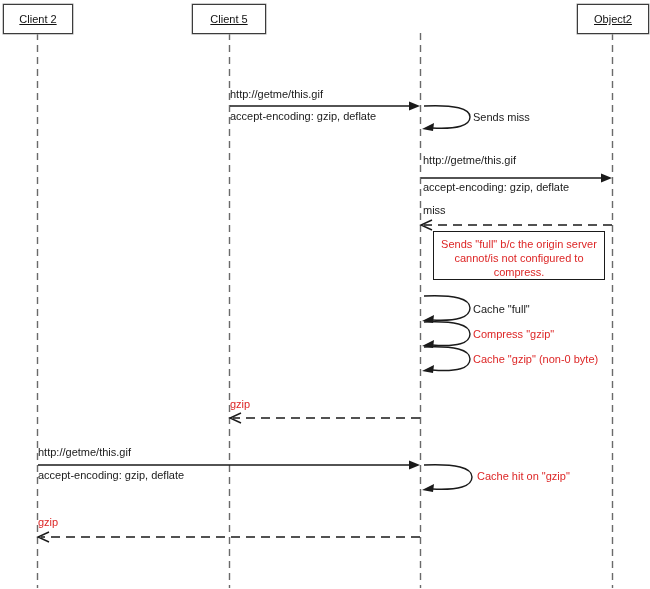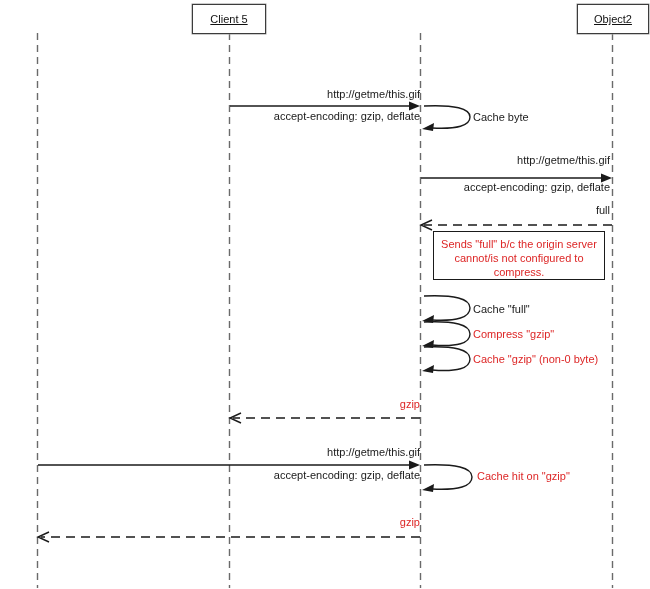--- a/index.html
+++ b/index.html
@@ -19,21 +19,21 @@
   }
   .actor-box span{text-decoration:underline;color:#111;}
   svg#wires{position:absolute;left:0;top:0;}
   .lifeline{stroke:#6a6a6a;stroke-width:1.4;stroke-dasharray:7,5;fill:none;}
   .msg{stroke:#1a1a1a;stroke-width:1.4;fill:none;}
   .msg-dashed{stroke:#1a1a1a;stroke-width:1.4;stroke-dasharray:9,6;fill:none;}
   .head{fill:#1a1a1a;stroke:none;}
   .head-open{fill:none;stroke:#1a1a1a;stroke-width:1.4;}
   .loop{stroke:#1a1a1a;stroke-width:1.4;fill:none;}
   .lbl{position:absolute;white-space:nowrap;line-height:13px;}
-  .ctr{text-align:right;}
+  .ctr{text-align:left;}
   .red{color:var(--red,#dd2626);}
   .note{
     position:absolute;left:433px;top:231px;width:170px;height:42px;
     border:1px solid #1a1a1a;background:#fff;
     color:var(--red,#dd2626);text-align:center;
     padding-top:5px;line-height:14px;white-space:normal;
   }
 </style>
 </head>
 <body>
@@ -74,35 +74,38 @@
     <line class="msg" x1="38" y1="465" x2="410" y2="465"></line>
     <polygon class="head" points="420,465 409,460.5 409,469.5"></polygon>
 
     <path class="loop" d="M424,465 Q472,463 472,477 Q472,491 432,489"></path>
     <polygon class="head" points="422,490 434,484 433,492"></polygon>
 
     <line class="msg-dashed" x1="420" y1="537" x2="41" y2="537"></line>
     <polyline class="head-open" points="49,532 38,537 49,542"></polyline>
   </svg>
 
+  <div class="actor-box" style="left:3px;width:68px;">
+      <span>Client 2</span>
+    </div>
   <div class="actor-box" style="left:192px;width:72px;">
       <span>Client 5</span>
     </div>
   <div class="actor-box" style="left:577px;width:70px;">
       <span>Object2</span>
     </div>
 
   <div class="lbl ctr" style="left:230px;width:190px;top:88px;">http://getme/this.gif</div>
   <div class="lbl ctr" style="left:230px;width:190px;top:110px;">accept-encoding: gzip, deflate</div>
 
-  <div class="lbl" style="left:473px;top:111px;">Cache byte</div>
+  <div class="lbl" style="left:473px;top:111px;">Sends miss</div>
 
   <div class="lbl ctr" style="left:423px;width:187px;top:154px;">http://getme/this.gif</div>
   <div class="lbl ctr" style="left:423px;width:187px;top:181px;">accept-encoding: gzip, deflate</div>
-  <div class="lbl ctr" style="left:423px;width:187px;top:204px;">full</div>
+  <div class="lbl ctr" style="left:423px;width:187px;top:204px;">miss</div>
 
   <div class="note">Sends "full" b/c the origin server cannot/is not configured to compress.</div>
 
   <div class="lbl" style="left:473px;top:303px;">Cache "full"</div>
   <div class="lbl red" style="left:473px;top:328px;">Compress "gzip"</div>
   <div class="lbl red" style="left:473px;top:353px;">Cache "gzip" (non-0 byte)</div>
 
   <div class="lbl ctr red" style="left:230px;width:190px;top:398px;">gzip</div>
 
   <div class="lbl ctr" style="left:38px;width:382px;top:446px;">http://getme/this.gif</div>

